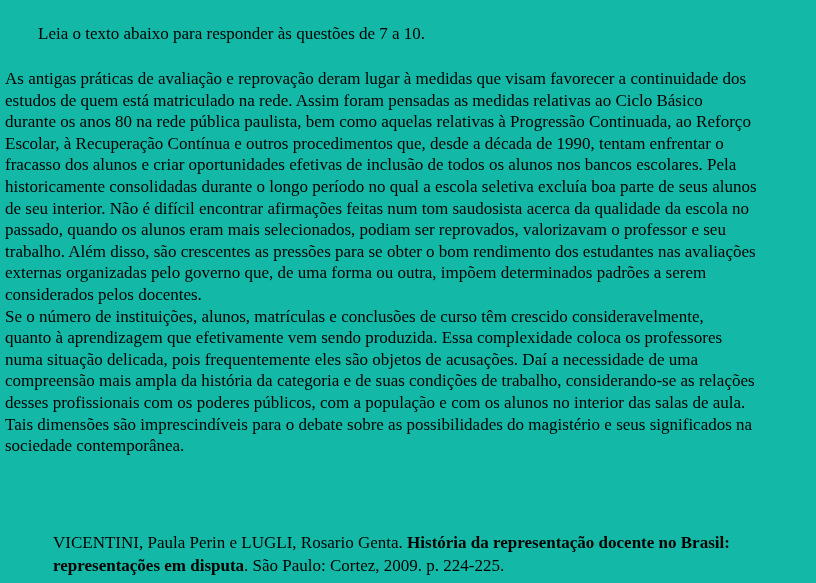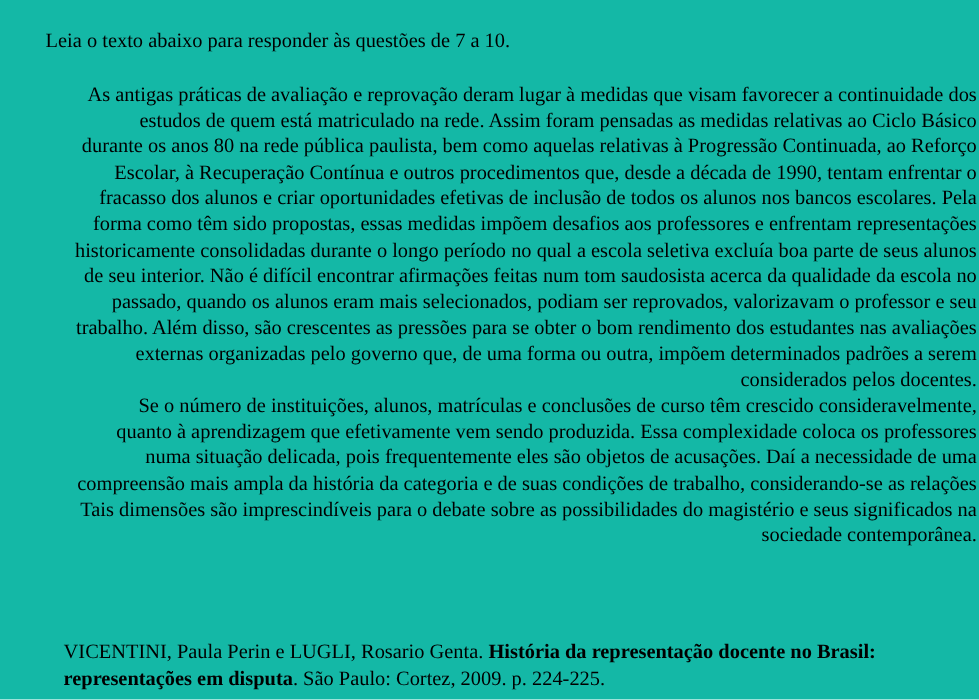--- a/index.html
+++ b/index.html
@@ -28,21 +28,20 @@
     position: absolute;
     left: 5px;
     top: 68px;
     width: 809px;
     font-size: 17px;
     line-height: 21.6px;
   }
   .passage .line {
     white-space: nowrap;
     overflow: hidden;
-    text-align: right;
   }
   .citation {
     position: absolute;
     right: 3px;
     top: 531px;
     width: 760px;
     text-align: left;
     font-size: 17px;
     line-height: 23px;
   }
@@ -61,33 +60,33 @@
 
   <p class="instruction">Leia o texto abaixo para responder às questões de 7 a 10.</p>
 
   <div class="passage">
     <div>
         <div class="line">As antigas práticas de avaliação e reprovação deram lugar à medidas que visam favorecer a continuidade dos</div>
         <div class="line">estudos de quem está matriculado na rede. Assim foram pensadas as medidas relativas ao Ciclo Básico</div>
         <div class="line">durante os anos 80 na rede pública paulista, bem como aquelas relativas à Progressão Continuada, ao Reforço</div>
         <div class="line">Escolar, à Recuperação Contínua e outros procedimentos que, desde a década de 1990, tentam enfrentar o</div>
         <div class="line">fracasso dos alunos e criar oportunidades efetivas de inclusão de todos os alunos nos bancos escolares. Pela</div>
-        <div class="line">forma como têm sido propostas, essas medidas impõem desafios aos professores e enfrentam representações</div>
         <div class="line">historicamente consolidadas durante o longo período no qual a escola seletiva excluía boa parte de seus alunos</div>
         <div class="line">de seu interior. Não é difícil encontrar afirmações feitas num tom saudosista acerca da qualidade da escola no</div>
         <div class="line">passado, quando os alunos eram mais selecionados, podiam ser reprovados, valorizavam o professor e seu</div>
         <div class="line">trabalho. Além disso, são crescentes as pressões para se obter o bom rendimento dos estudantes nas avaliações</div>
         <div class="line">externas organizadas pelo governo que, de uma forma ou outra, impõem determinados padrões a serem</div>
         <div class="line">considerados pelos docentes.</div>
       </div>
     <div>
         <div class="line">Se o número de instituições, alunos, matrículas e conclusões de curso têm crescido consideravelmente,</div>
         <div class="line">quanto à aprendizagem que efetivamente vem sendo produzida. Essa complexidade coloca os professores</div>
         <div class="line">numa situação delicada, pois frequentemente eles são objetos de acusações. Daí a necessidade de uma</div>
         <div class="line">compreensão mais ampla da história da categoria e de suas condições de trabalho, considerando-se as relações</div>
+        <div class="line">desses profissionais com os poderes públicos, com a população e com os alunos no interior das salas de aula.</div>
         <div class="line">Tais dimensões são imprescindíveis para o debate sobre as possibilidades do magistério e seus significados na</div>
         <div class="line">sociedade contemporânea.</div>
       </div>
   </div>
 
   <div class="citation">
     <div class="cite-line">
       <span>VICENTINI, Paula Perin e LUGLI, Rosario Genta. </span><span class="b">História da representação docente no Brasil:</span>
     </div>
     <div class="cite-line">

